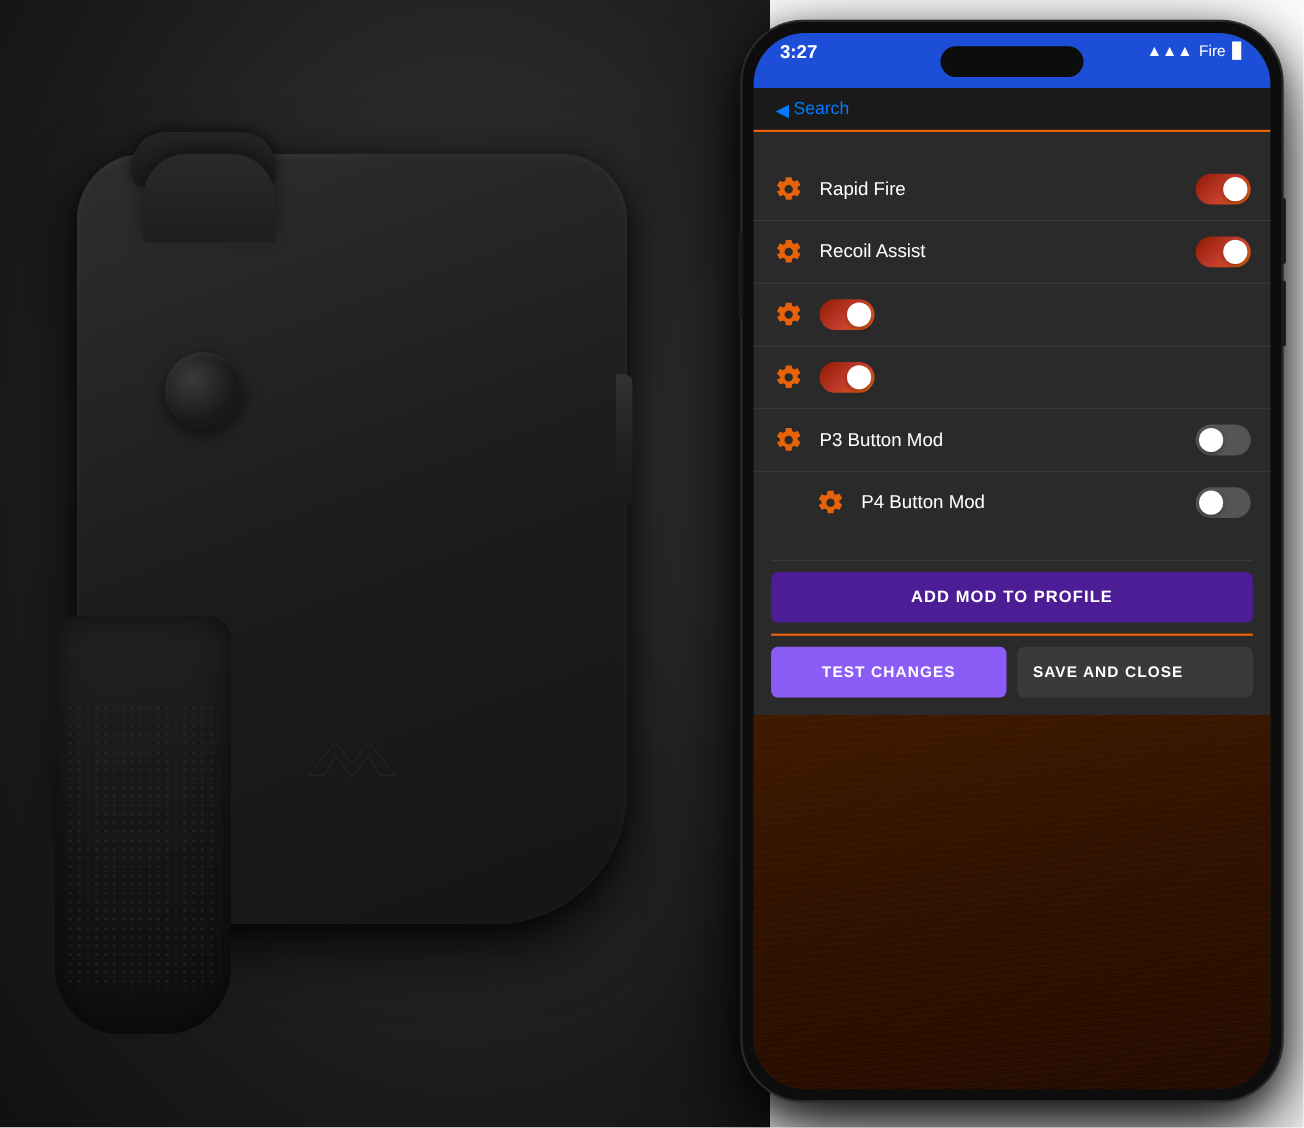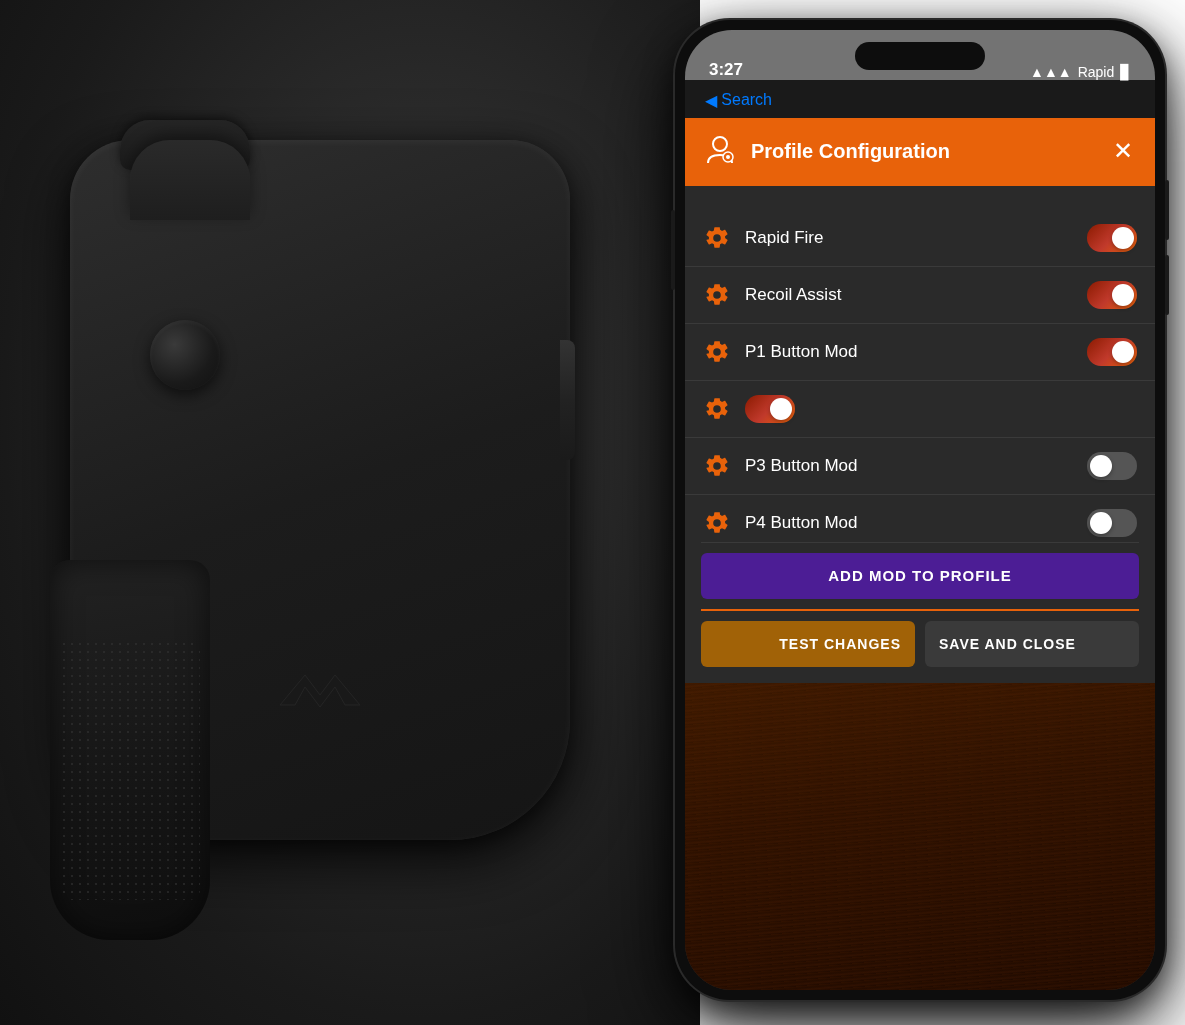--- a/index.html
+++ b/index.html
@@ -164,23 +164,23 @@
       overflow: hidden;
     }
 
     
     .status-bar {
       position: absolute;
       top: 0;
       left: 0;
       right: 0;
       height: 50px;
-      background: #737373;
-      display: flex;
-      align-items: flex-end;
+      background: #1d4ed8;
+      display: flex;
+      align-items: flex-start;
       padding: 0 24px;
       z-index: 5;
     }
 
     .status-time {
       font-size: 17px;
       font-weight: 600;
       color: #ffffff;
       flex: 1;
       padding-top: 8px;
@@ -287,20 +287,21 @@
     .mod-item {
       display: flex;
       align-items: center;
       padding: 14px 18px;
       border-bottom: 1px solid #3a3a3a;
       cursor: pointer;
     }
 
     .mod-item:last-child {
       border-bottom: none;
+      margin-left: 38px;
     }
 
     .mod-gear-icon {
       width: 28px;
       height: 28px;
       margin-right: 14px;
       flex-shrink: 0;
       display: flex;
       align-items: center;
       justify-content: center;
@@ -393,23 +394,23 @@
     .action-buttons {
       display: flex;
       padding: 10px 16px 16px;
       gap: 10px;
       flex-shrink: 0;
     }
 
     .test-btn {
       flex: 1;
       padding: 14px;
-      background: #a16207;
+      background: #8b5cf6;
       border-radius: 6px;
-      text-align: right;
+      text-align: center;
       cursor: pointer;
     }
 
     .test-btn-text {
       color: #ffffff;
       font-size: 14px;
       font-weight: 600;
       letter-spacing: 1px;
     }
 
@@ -530,44 +531,32 @@
     <div class="phone-side-btn-left power"></div>
 
     <div class="phone-screen">
 
       <div class="phone-notch"></div>
 
       <div class="status-bar">
         <span class="status-time">3:27</span>
         <div class="status-icons">
           <span>▲▲▲</span>
-          <span>Rapid</span>
+          <span>Fire</span>
           <span>▊</span>
         </div>
       </div>
 
       <div class="back-nav">
         <span class="back-arrow">◀</span>
         <span class="back-text">Search</span>
       </div>
 
       <div class="app-content">
 
-        <div class="app-header">
-          <div class="header-icon">
-            <svg width="36" height="36" viewBox="0 0 36 36">
-              <circle cx="18" cy="11" r="7" fill="none" stroke="white" stroke-width="2"></circle>
-              <path d="M6 30 Q6 22 18 22 Q30 22 30 30" fill="none" stroke="white" stroke-width="2"></path>
-              <circle cx="26" cy="24" r="5" fill="#e8620a" stroke="white" stroke-width="1.5"></circle>
-              <circle cx="26" cy="24" r="2" fill="white"></circle>
-            </svg>
-          </div>
-          <span class="header-title">Profile Configuration</span>
-          <div class="close-btn">✕</div>
-        </div>
 
         <div class="divider-orange"></div>
 
         <div class="mod-list">
 
           <div class="mod-item">
             <div class="mod-gear-icon">
               <svg class="gear-svg" viewBox="0 0 24 24">
                 <path d="M12 15.5A3.5 3.5 0 0 1 8.5 12A3.5 3.5 0 0 1 12 8.5a3.5 3.5 0 0 1 3.5 3.5a3.5 3.5 0 0 1-3.5 3.5m7.43-2.92c.04-.34.07-.68.07-1.08s-.03-.74-.07-1.08l2.11-1.65c.19-.15.24-.42.12-.64l-2-3.46c-.12-.22-.39-.3-.61-.22l-2.49 1c-.52-.4-1.08-.73-1.69-.98l-.38-2.65C14.46 2.18 14.25 2 14 2h-4c-.25 0-.46.18-.49.42l-.38 2.65c-.61.25-1.17.59-1.69.98l-2.49-1c-.23-.09-.49 0-.61.22l-2 3.46c-.13.22-.07.49.12.64l2.11 1.65c-.04.34-.07.69-.07 1.08s.03.74.07 1.08L2.46 13.57c-.19.15-.24.42-.12.64l2 3.46c.12.22.39.3.61.22l2.49-1c.52.4 1.08.73 1.69.98l.38 2.65c.03.24.24.42.49.42h4c.25 0 .46-.18.49-.42l.38-2.65c.61-.25 1.17-.58 1.69-.98l2.49 1c.23.09.49 0 .61-.22l2-3.46c.12-.22.07-.49-.12-.64l-2.11-1.65z"></path>
               </svg>
@@ -589,21 +578,20 @@
               <div class="toggle-knob"></div>
             </div>
           </div>
 
           <div class="mod-item">
             <div class="mod-gear-icon">
               <svg class="gear-svg" viewBox="0 0 24 24">
                 <path d="M12 15.5A3.5 3.5 0 0 1 8.5 12A3.5 3.5 0 0 1 12 8.5a3.5 3.5 0 0 1 3.5 3.5a3.5 3.5 0 0 1-3.5 3.5m7.43-2.92c.04-.34.07-.68.07-1.08s-.03-.74-.07-1.08l2.11-1.65c.19-.15.24-.42.12-.64l-2-3.46c-.12-.22-.39-.3-.61-.22l-2.49 1c-.52-.4-1.08-.73-1.69-.98l-.38-2.65C14.46 2.18 14.25 2 14 2h-4c-.25 0-.46.18-.49.42l-.38 2.65c-.61.25-1.17.59-1.69.98l-2.49-1c-.23-.09-.49 0-.61.22l-2 3.46c-.13.22-.07.49.12.64l2.11 1.65c-.04.34-.07.69-.07 1.08s.03.74.07 1.08L2.46 13.57c-.19.15-.24.42-.12.64l2 3.46c.12.22.39.3.61.22l2.49-1c.52.4 1.08.73 1.69.98l.38 2.65c.03.24.24.42.49.42h4c.25 0 .46-.18.49-.42l.38-2.65c.61-.25 1.17-.58 1.69-.98l2.49 1c.23.09.49 0 .61-.22l2-3.46c.12-.22.07-.49-.12-.64l-2.11-1.65z"></path>
               </svg>
             </div>
-            <span class="mod-label">P1 Button Mod</span>
             <div class="toggle-switch on">
               <div class="toggle-knob"></div>
             </div>
           </div>
 
           <div class="mod-item">
             <div class="mod-gear-icon">
               <svg class="gear-svg" viewBox="0 0 24 24">
                 <path d="M12 15.5A3.5 3.5 0 0 1 8.5 12A3.5 3.5 0 0 1 12 8.5a3.5 3.5 0 0 1 3.5 3.5a3.5 3.5 0 0 1-3.5 3.5m7.43-2.92c.04-.34.07-.68.07-1.08s-.03-.74-.07-1.08l2.11-1.65c.19-.15.24-.42.12-.64l-2-3.46c-.12-.22-.39-.3-.61-.22l-2.49 1c-.52-.4-1.08-.73-1.69-.98l-.38-2.65C14.46 2.18 14.25 2 14 2h-4c-.25 0-.46.18-.49.42l-.38 2.65c-.61.25-1.17.59-1.69.98l-2.49-1c-.23-.09-.49 0-.61.22l-2 3.46c-.13.22-.07.49.12.64l2.11 1.65c-.04.34-.07.69-.07 1.08s.03.74.07 1.08L2.46 13.57c-.19.15-.24.42-.12.64l2 3.46c.12.22.39.3.61.22l2.49-1c.52.4 1.08.73 1.69.98l.38 2.65c.03.24.24.42.49.42h4c.25 0 .46-.18.49-.42l.38-2.65c.61-.25 1.17-.58 1.69-.98l2.49 1c.23.09.49 0 .61-.22l2-3.46c.12-.22.07-.49-.12-.64l-2.11-1.65z"></path>
               </svg>

